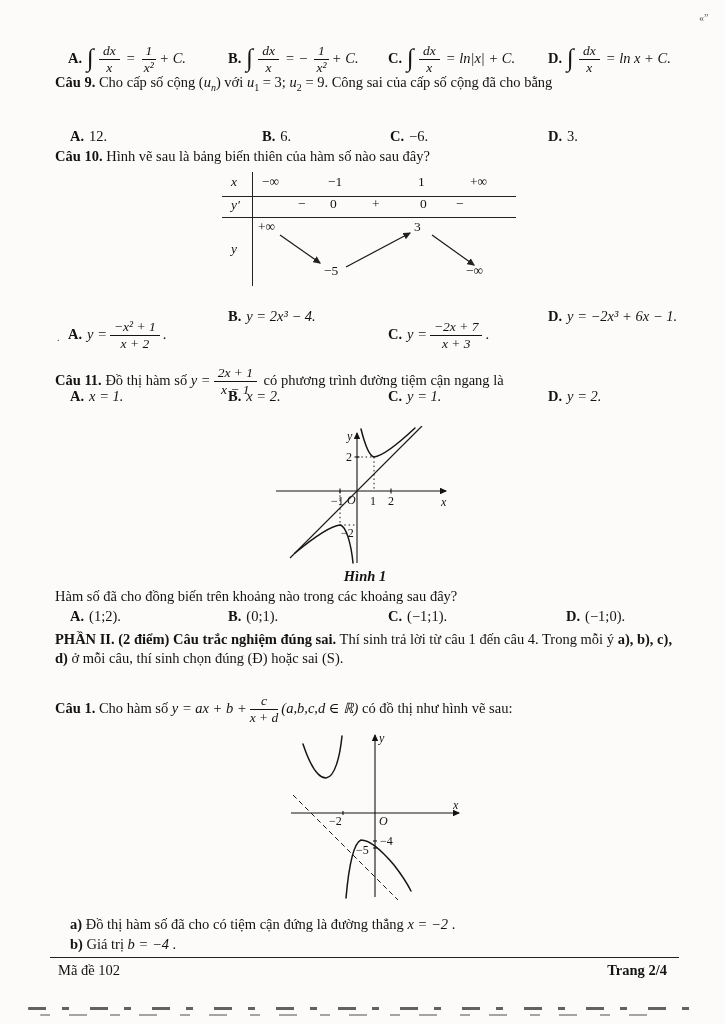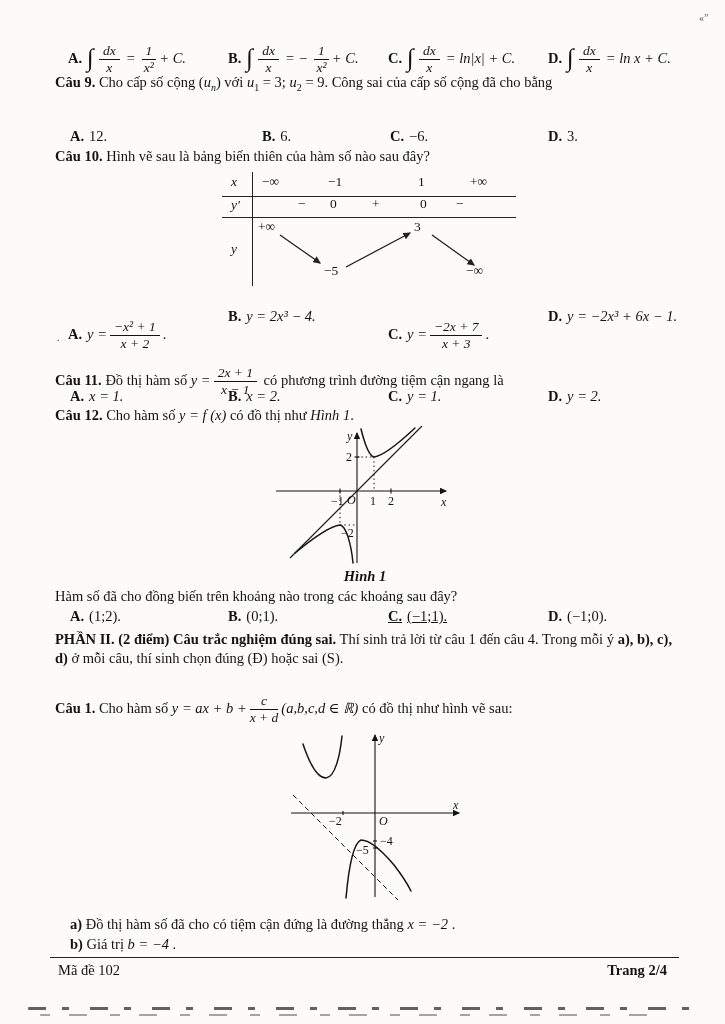--- a/index.html
+++ b/index.html
@@ -132,23 +132,20 @@
   <div class="line" style="top:348px;">
     <b>Câu 11.</b><span> Đồ thị hàm số </span><span class="math">y =</span><span class="frac math"><span class="fn">2x + 1</span><span class="fd">x − 1</span></span><span> có phương trình đường tiệm cận ngang là</span>
   </div>
   <div class="row" style="top:388px;height:20px;">
     <span class="opt" style="left:15px;"><b class="lbl">A.</b><span class="math">x = 1.</span></span>
     <span class="opt" style="left:173px;"><b class="lbl">B.</b><span class="math">x = 2.</span></span>
     <span class="opt" style="left:333px;"><b class="lbl">C.</b><span class="math">y = 1.</span></span>
     <span class="opt" style="left:493px;"><b class="lbl">D.</b><span class="math">y = 2.</span></span>
   </div>
 
-  <div class="line" style="top:407px;">
-    <b>Câu 12.</b><span> Cho hàm số </span><span class="math">y = f (x)</span><span> có đồ thị như </span><span class="math">Hình 1</span><span>.</span>
-  </div>
 
   <div class="fig" style="left:262px;top:426px;width:200px;height:142px;">
     <svg width="200" height="142" viewBox="0 0 200 142">
       <defs>
         <marker id="ah1" markerWidth="7" markerHeight="6" refX="5.5" refY="3" orient="auto">
             <path d="M0,0L6.5,3L0,6Z" fill="#131313"></path>
           </marker>
       </defs>
       <line x1="14" y1="65" x2="184" y2="65" class="axis" marker-end="url(#ah1)"></line>
       <line x1="95" y1="137" x2="95" y2="7" class="axis" marker-end="url(#ah1)"></line>
@@ -171,22 +168,22 @@
       <text x="126" y="79">2</text>
       <text x="79" y="111">−2</text>
     </svg>
   </div>
   <div class="caption" style="left:330px;top:568px;width:70px;text-align:center;">Hình 1</div>
 
   <div class="line" style="top:588px;"><span>Hàm số đã cho đồng biến trên khoảng nào trong các khoảng sau đây?</span></div>
   <div class="row" style="top:608px;height:20px;">
     <span class="opt" style="left:15px;"><b class="lbl">A.</b><span>(1;2).</span></span>
     <span class="opt" style="left:173px;"><b class="lbl">B.</b><span>(0;1).</span></span>
-    <span class="opt" style="left:333px;text-decoration:underline;"><b class="lbl">C.</b><span>(−1;1).</span></span>
-    <span class="opt" style="left:493px;"><b class="lbl">D.</b><span>(−1;0).</span></span>
+    <span class="opt" style="left:333px;"><b class="lbl">C.</b><span>(−1;1).</span></span>
+    <span class="opt" style="left:511px;"><b class="lbl">D.</b><span>(−1;0).</span></span>
   </div>
 
   <div class="block" style="top:630px;width:620px;line-height:1.3;">
     <b>PHẦN II. (2 điểm) Câu trắc nghiệm đúng sai.</b><span> Thí sinh trả lời từ câu 1 đến câu 4. Trong mỗi ý </span><b>a), b), c), d)</b><span> ở mỗi câu, thí sinh chọn đúng (Đ) hoặc sai (S).</span>
   </div>
 
   <div class="line" style="top:676px;">
     <b>Câu 1.</b><span> Cho hàm số </span><span class="math">y = ax + b +</span><span class="frac math"><span class="fn">c</span><span class="fd">x + d</span></span><span class="math">(a,b,c,d ∈ ℝ)</span><span> có đồ thị như hình vẽ sau:</span>
   </div>
 

